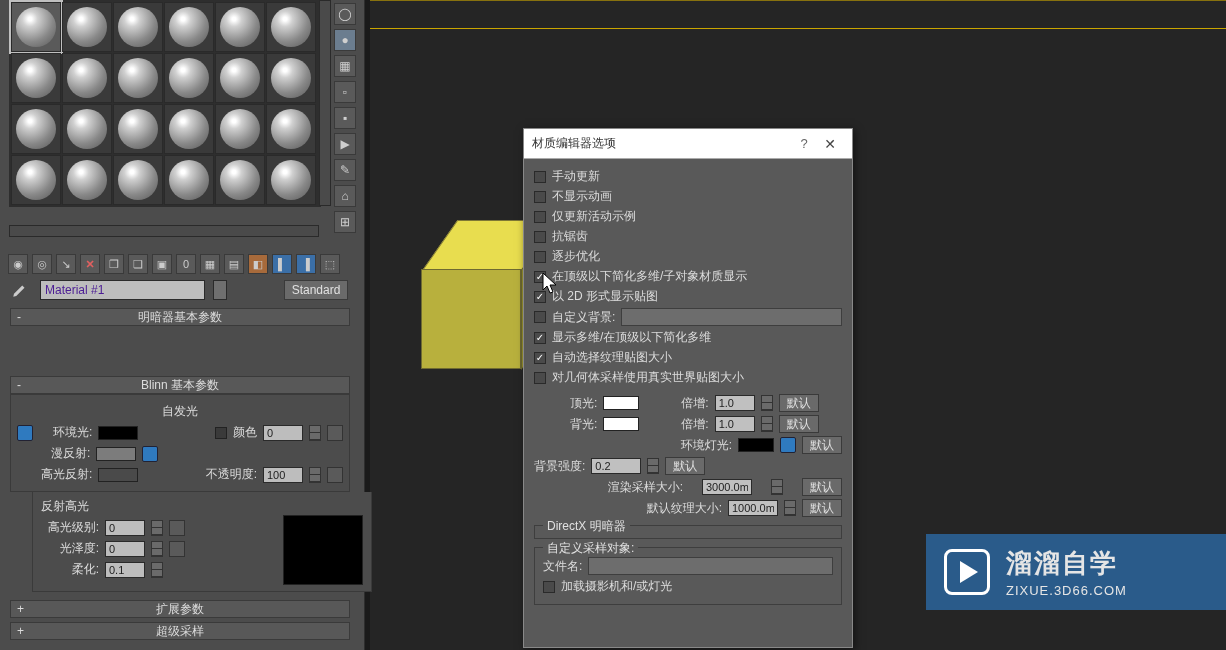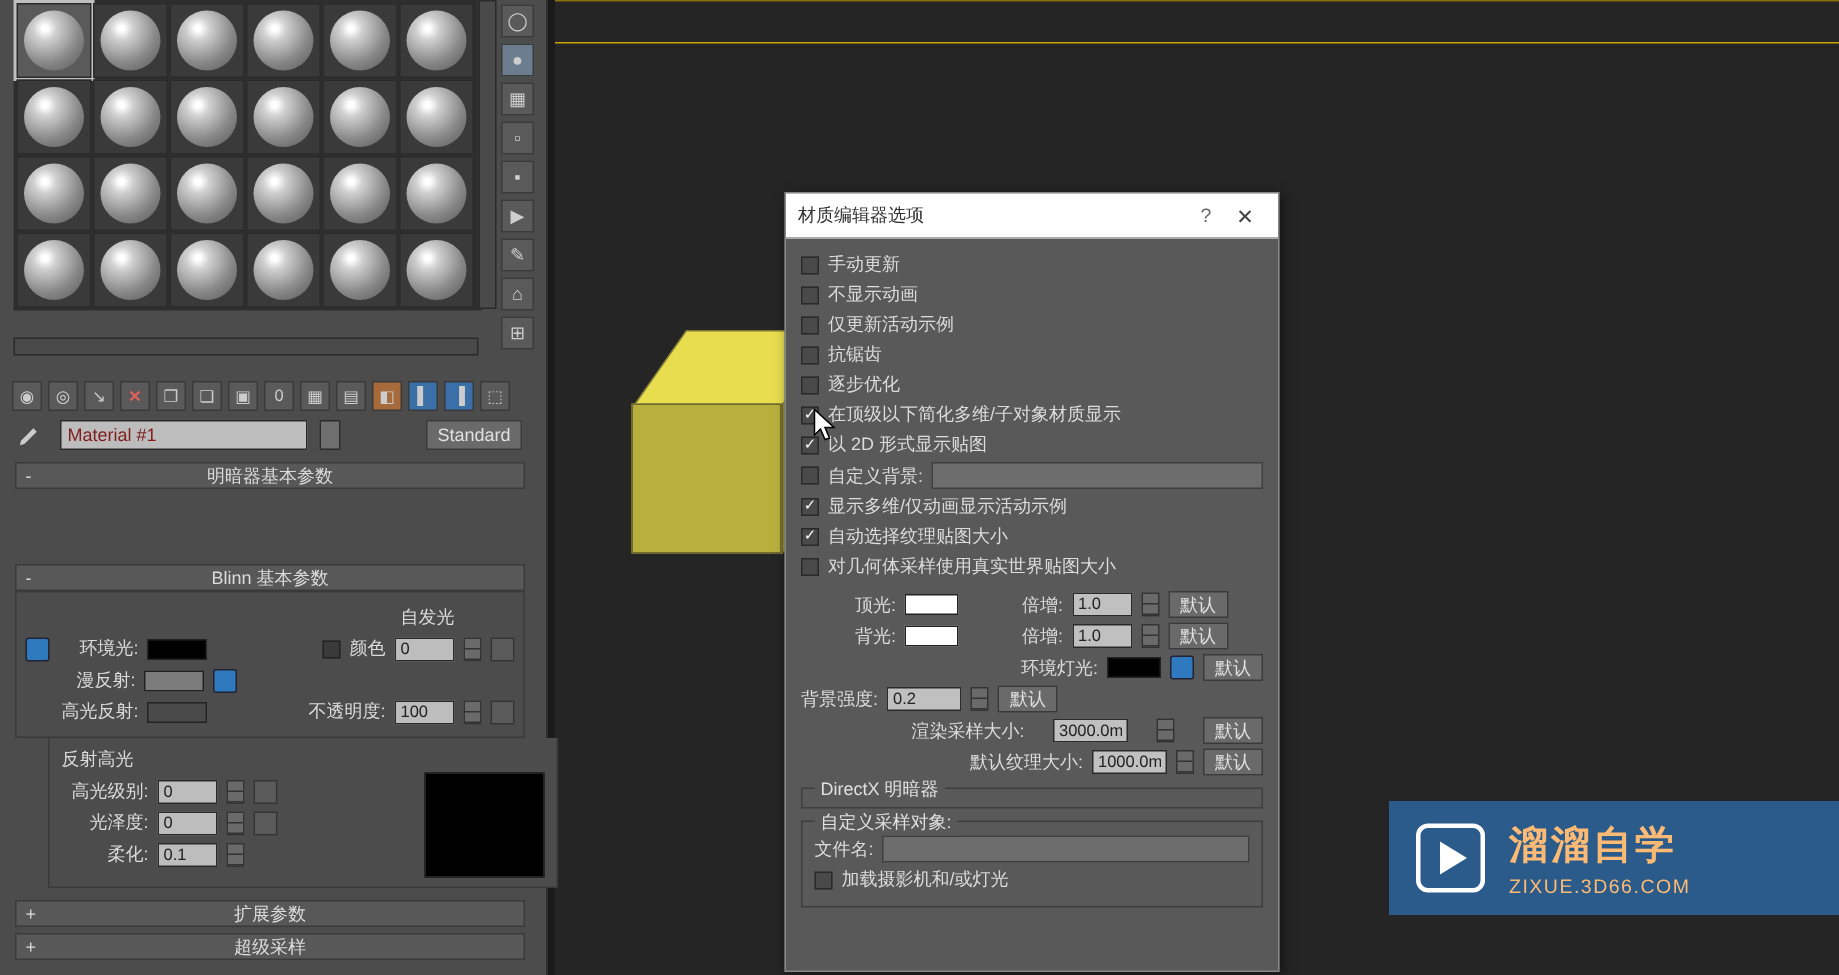--- a/index.html
+++ b/index.html
@@ -32,21 +32,21 @@
   .side-tools .tool.hl { background:#6b7d8f; }
 
   .toolbar-row { position:absolute; left:8px; top:250px; width:350px; height:28px; display:flex; align-items:center; gap:4px; }
   .toolbar-row .tb { width:20px; height:20px; background:#5a5a5a; border:1px solid #3a3a3a; display:flex; align-items:center; justify-content:center; color:#ccc; cursor:pointer; font-size:11px; }
   .toolbar-row .tb.red { color:#e06060; font-weight:bold; }
   .toolbar-row .tb.blue { background:#3b6fa7; }
   .toolbar-row .tb.orange { background:#a76a3b; }
 
   .name-row { position:absolute; left:8px; top:278px; width:340px; height:24px; display:flex; align-items:center; gap:8px; }
   .name-row .eye { width:24px; height:24px; display:flex; align-items:center; justify-content:center; }
-  .name-row input { flex: 0 0 140px; height:20px; background:#bdbdbd; border:1px solid #2a2a2a; padding:0 4px; color:#7f1d1d; }
+  .name-row input { flex: 0 0 140px; height:20px; background:#bdbdbd; border:1px solid #2a2a2a; padding:0 4px; color:#4c1d95; }
   .name-row .dropbtn { width:14px; height:20px; background:#6f6f6f; border:1px solid #2a2a2a;}
   .name-row .type-btn { width:64px; height:20px; background:#6a6a6a; border:1px solid #3a3a3a; color:#e0e0e0; text-align:center; line-height:18px; cursor:pointer; margin-left:auto; }
 
   .rollout { position:absolute; left:10px; width:340px; background:#4c4c4c; }
   .rollout-head { height:18px; background:#585858; display:flex; align-items:center; justify-content:center; font-size:12px; color:#dcdcdc; border:1px solid #3a3a3a; position:relative;}
   .rollout-head .minus { position:absolute; left:6px; }
   .rollout-body { border:1px solid #3a3a3a; padding:6px 8px; }
 
   .r1 { top:308px; }
   .r2 { top:376px; }
@@ -87,21 +87,21 @@
   .d-input-wide { flex:1; height:18px; background:#6d6d6d; border:1px solid #3e3e3e; }
   .d-group { border:1px solid #3e3e3e; padding:6px 8px; margin-top:8px; position:relative; }
   .d-group .g-title { position:absolute; top:-8px; left:8px; background:#595959; padding:0 4px; font-size:12px; color:#e0e0e0; }
   .cursor { position:absolute; left:542px; top:272px; z-index:50; }
   .cursor svg { width:18px; height:24px; }
 
   
   .wm { position:absolute; right:0; bottom:40px; width:300px; height:76px; background:#2a5b8a; display:flex; align-items:center; padding:0 18px; gap:16px; }
   .wm .play { width:46px; height:46px; border-radius:8px; border:3px solid #fff; display:flex; align-items:center; justify-content:center; }
   .wm .play .tri { width:0; height:0; border-left:18px solid #fff; border-top:11px solid transparent; border-bottom:11px solid transparent; margin-left:4px;}
-  .wm .txt { color:#fdba74; }
+  .wm .txt { color:#e5e5e5; }
   .wm .txt .cn { font-size:26px; font-weight:bold; letter-spacing:2px; }
   .wm .txt .url { font-size:13px; letter-spacing:1px; margin-top:2px; }
 </style>
 </head>
 <body>
 
 <div class="viewport-area">
   <div class="viewport-border-top"></div>
   <div class="viewport-border"></div>
 </div>
@@ -237,21 +237,21 @@
         <span>明暗器基本参数</span>
       </div>
   </div>
 
   <div class="rollout r2">
     <div class="rollout-head">
         <span class="minus">-</span>
         <span>Blinn 基本参数</span>
       </div>
     <div class="rollout-body" style="padding:4px 6px;">
-      <div class="row" style="justify-content:flex-end; margin-right:40px;">
+      <div class="row" style="justify-content:center; ">
         <span class="lbl">自发光</span>
       </div>
       <div class="row">
         <span class="lockbtn"></span>
         <span style="width:8px"></span>
         <span class="lbl">环境光:</span>
         <span class="sw black"></span>
         <span style="flex:1"></span>
         <span class="cb"></span>
         <span class="lbl">颜色</span>
@@ -356,21 +356,21 @@
         <span class="dcb chk"></span>
         <span class="lbl">以 2D 形式显示贴图</span>
       </div>
     <div class="row">
         <span class="dcb"></span>
         <span class="lbl">自定义背景:</span>
         <span class="d-input-wide"></span>
       </div>
     <div class="row">
         <span class="dcb chk"></span>
-        <span class="lbl">显示多维/仅动画显示活动示例</span>
+        <span class="lbl">显示多维/在顶级以下简化多维</span>
       </div>
     <div class="row">
         <span class="dcb chk"></span>
         <span class="lbl">自动选择纹理贴图大小</span>
       </div>
     <div class="row">
         <span class="dcb"></span>
         <span class="lbl">对几何体采样使用真实世界贴图大小</span>
       </div>
 

